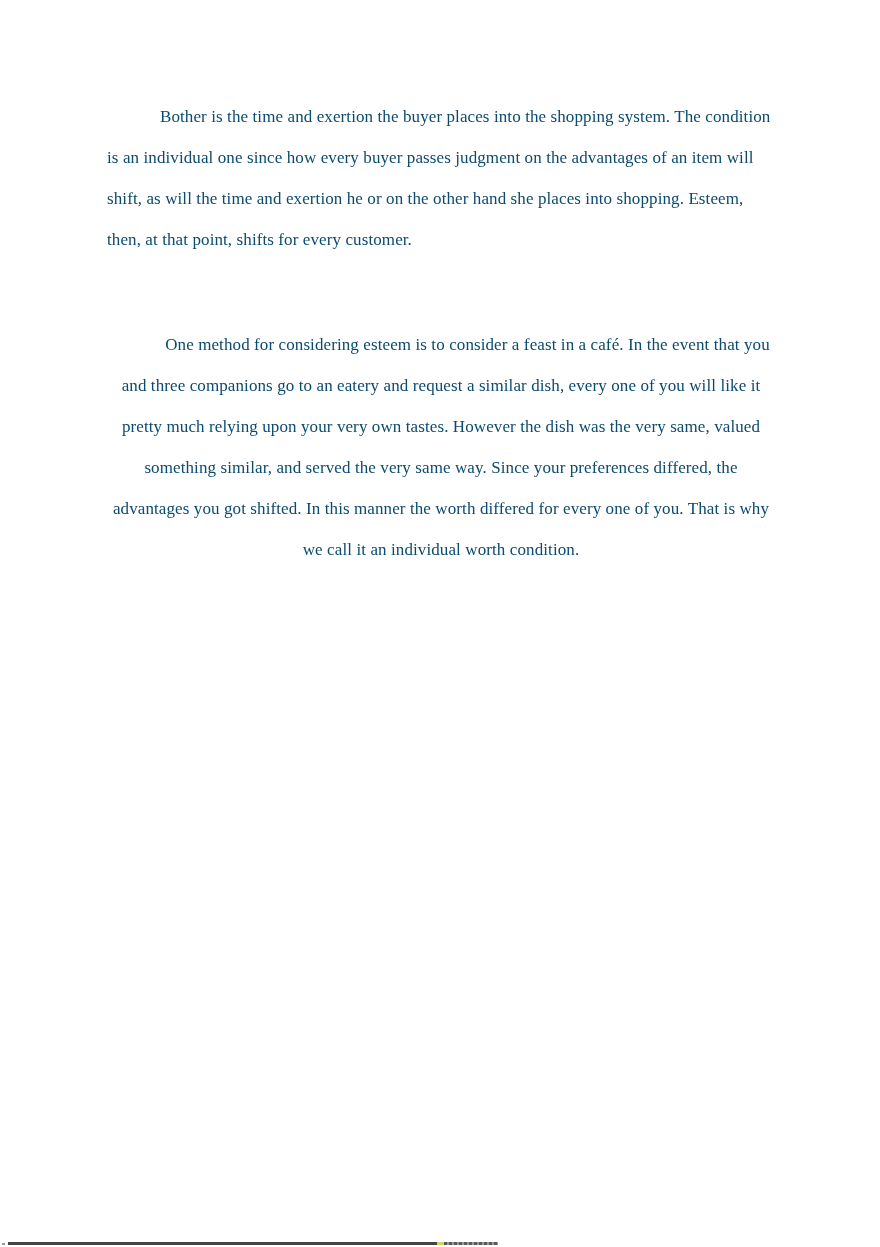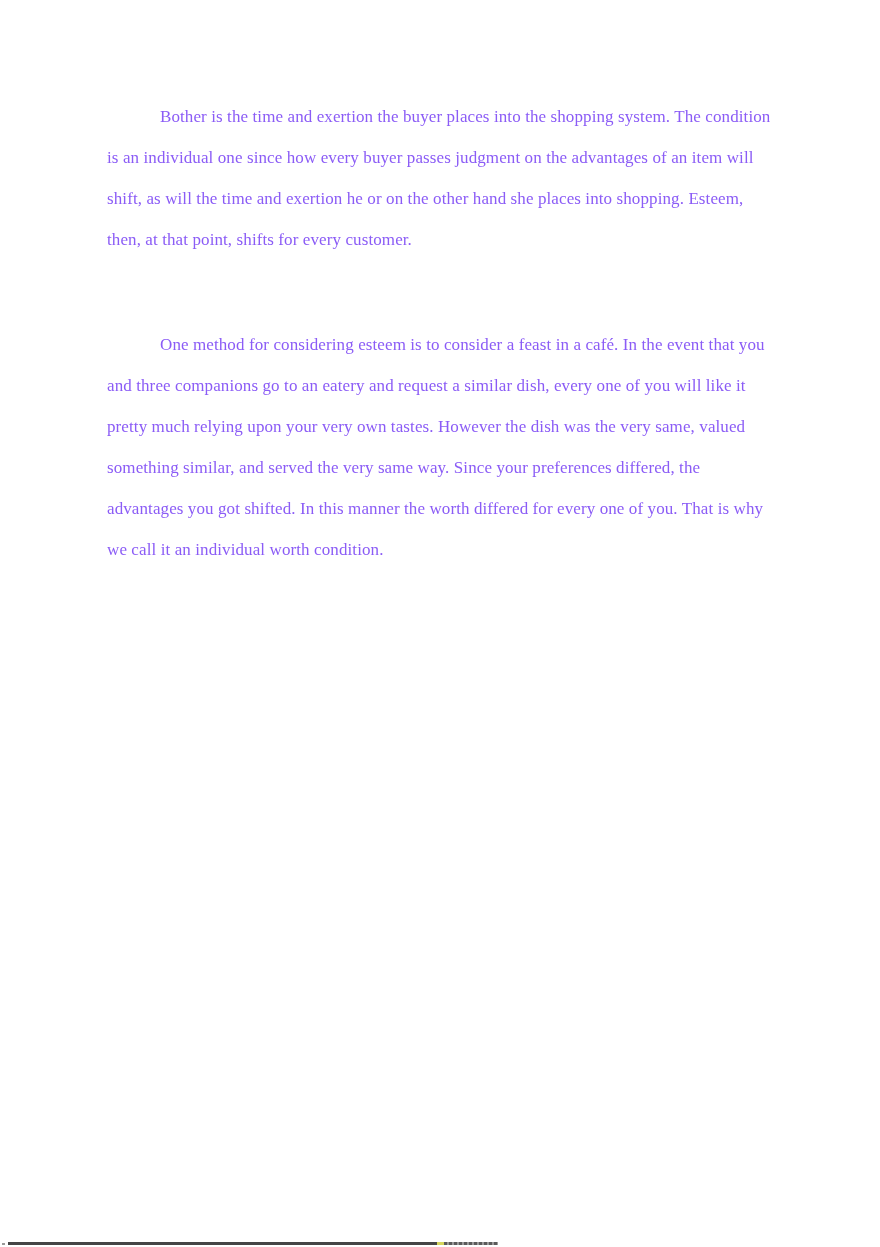--- a/index.html
+++ b/index.html
@@ -13,32 +13,33 @@
     height: 1247px;
     background: #ffffff;
     overflow: hidden;
     font-family: "Liberation Serif", "DejaVu Serif", serif;
   }
   .doc-body {
     position: absolute;
     top: 96px;
     left: 107px;
     width: 668px;
-    color: #8b5cf6;
+    color: #0c4a6e;
   }
   .doc-body p {
     margin: 0;
     font-size: 17px;
     line-height: 41px;
     text-indent: 53px;
     text-align: left;
     letter-spacing: 0.1px;
   }
   .doc-body p + p {
     margin-top: 64px;
+    text-align: center;
   }
   .footer-rule {
     position: absolute;
     left: 8px;
     top: 1242px;
     width: 432px;
     height: 3px;
     background: #454545;
   }
   .footer-dot {

